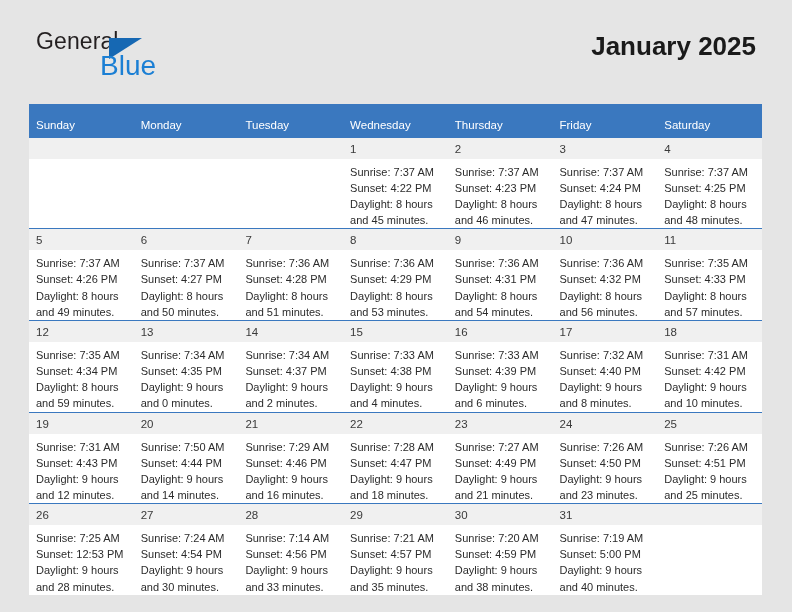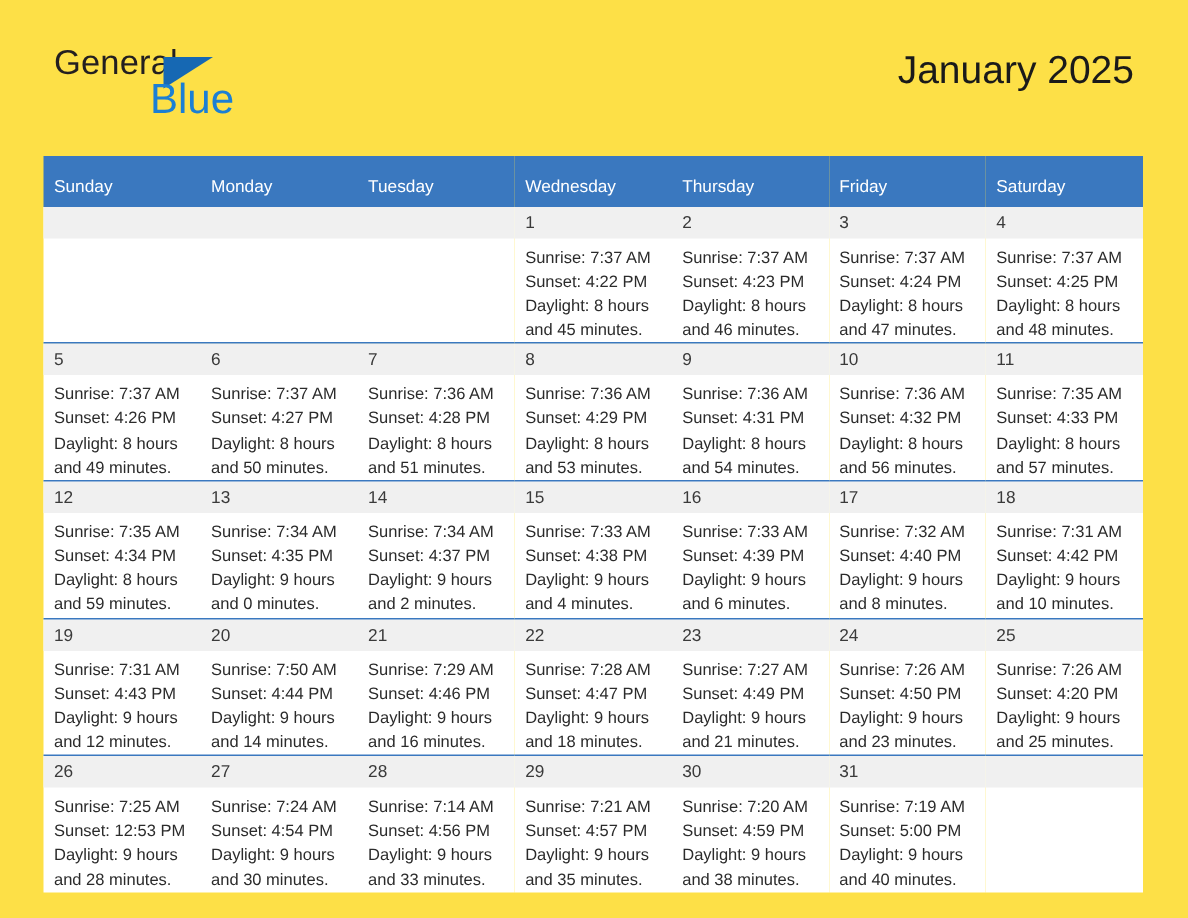--- a/index.html
+++ b/index.html
@@ -6,21 +6,21 @@
   html, body {
     margin: 0; padding: 0;
     width: 792px; height: 612px;
     background: #ffffff;
     font-family: "Liberation Sans", sans-serif;
     -webkit-font-smoothing: antialiased;
   }
   .page {
     position: relative;
     width: 792px; height: 612px;
-    background: #fde047;
+    background: #e5e5e5;
     overflow: hidden;
   }
 
   
   .header {
     position: absolute;
     left: 0; right: 0; top: 0;
     height: 100px;
     padding: 30px 36px 0 36px;
     display: flex;
@@ -56,21 +56,21 @@
     border-bottom: 21px solid transparent;
   }
 
   .title-block {
     text-align: right;
     padding-top: 2px;
   }
   .cal-title {
     font-size: 26px;
     color: #1a1a1a;
-    font-weight: normal;
+    font-weight: bold;
     line-height: 1.15;
     white-space: nowrap;
     margin-left: 40px;
   }
   .cal-subtitle {
     margin-top: 8px;
     font-size: 13.5px;
     color: #1a1a1a;
     white-space: nowrap;
   }
@@ -413,21 +413,21 @@
                 <div>Sunrise: 7:26 AM</div>
                 <div>Sunset: 4:50 PM</div>
                 <div>Daylight: 9 hours</div>
                 <div>and 23 minutes.</div>
               </div>
             </td>
             <td>
               <div class="daynum">25</div>
               <div class="cell-body">
                 <div>Sunrise: 7:26 AM</div>
-                <div>Sunset: 4:20 PM</div>
+                <div>Sunset: 4:51 PM</div>
                 <div>Daylight: 9 hours</div>
                 <div>and 25 minutes.</div>
               </div>
             </td>
           </tr>
           <tr>
             <td>
               <div class="daynum">26</div>
               <div class="cell-body">
                 <div>Sunrise: 7:25 AM</div>

